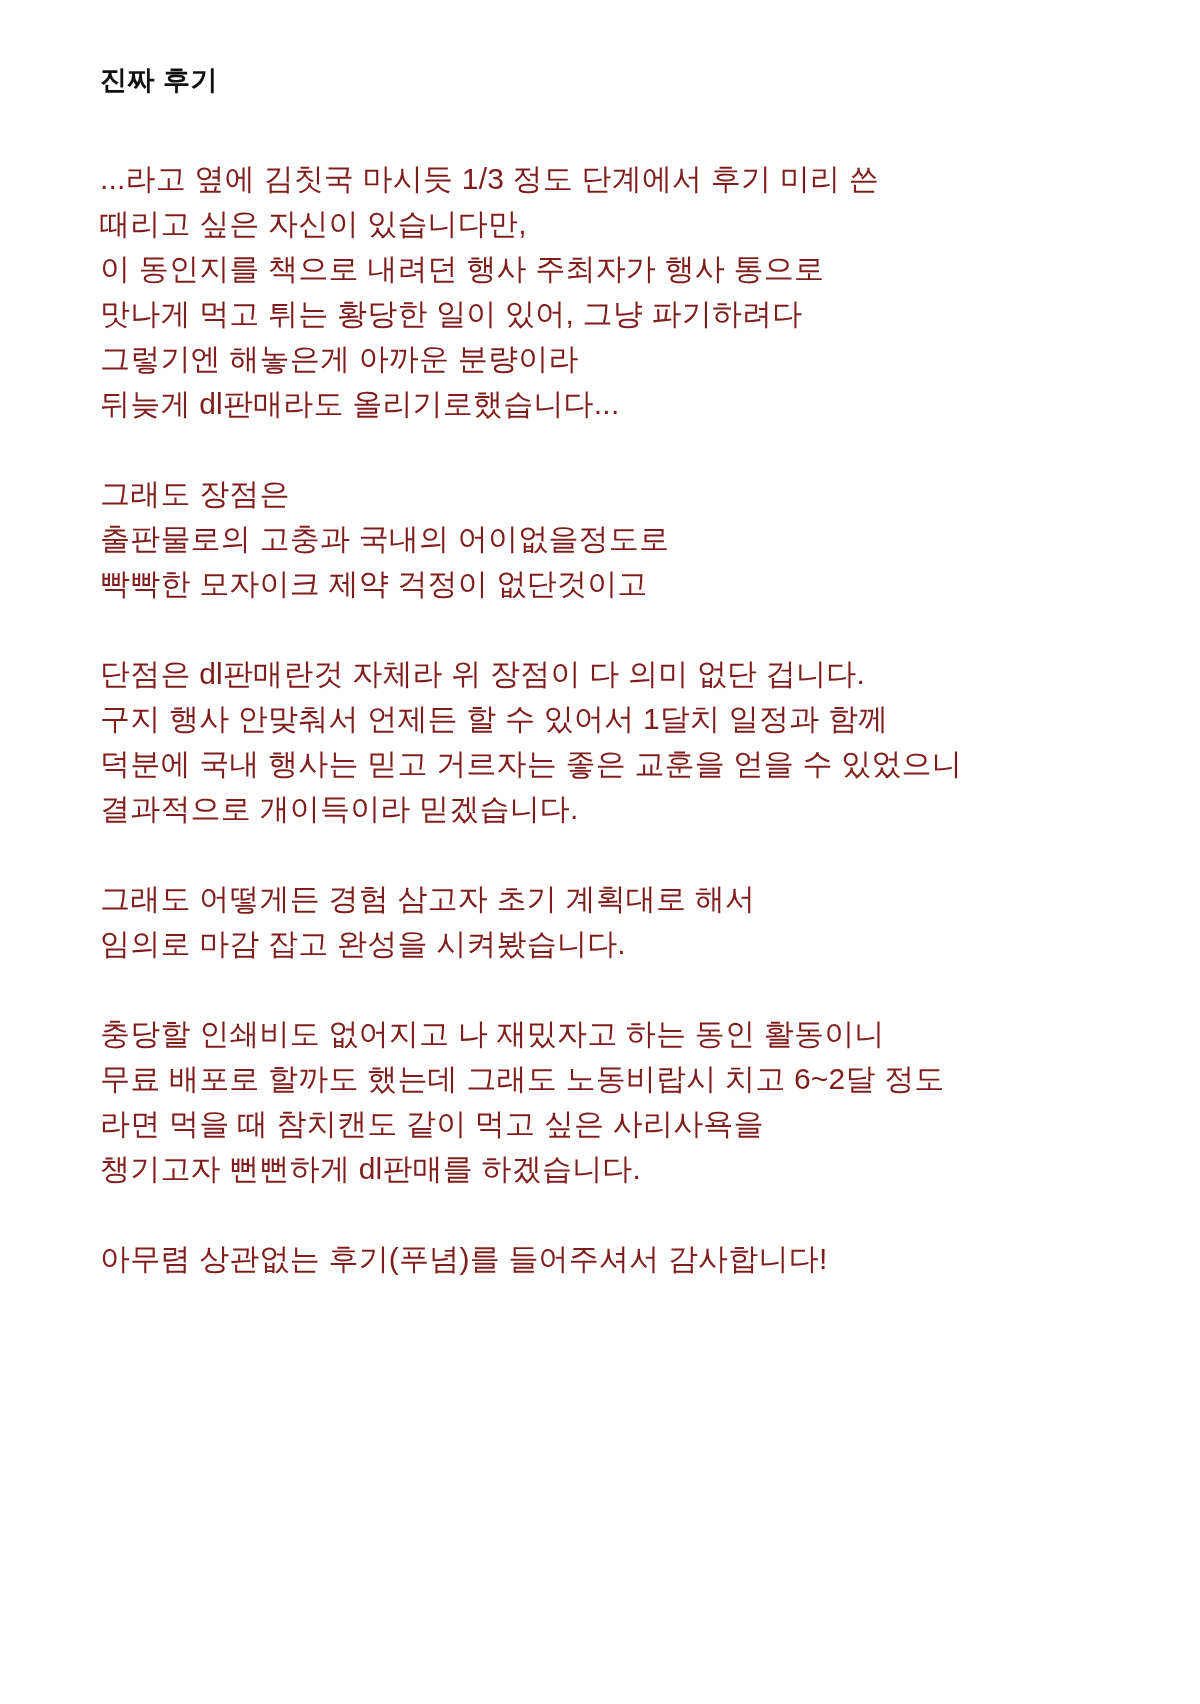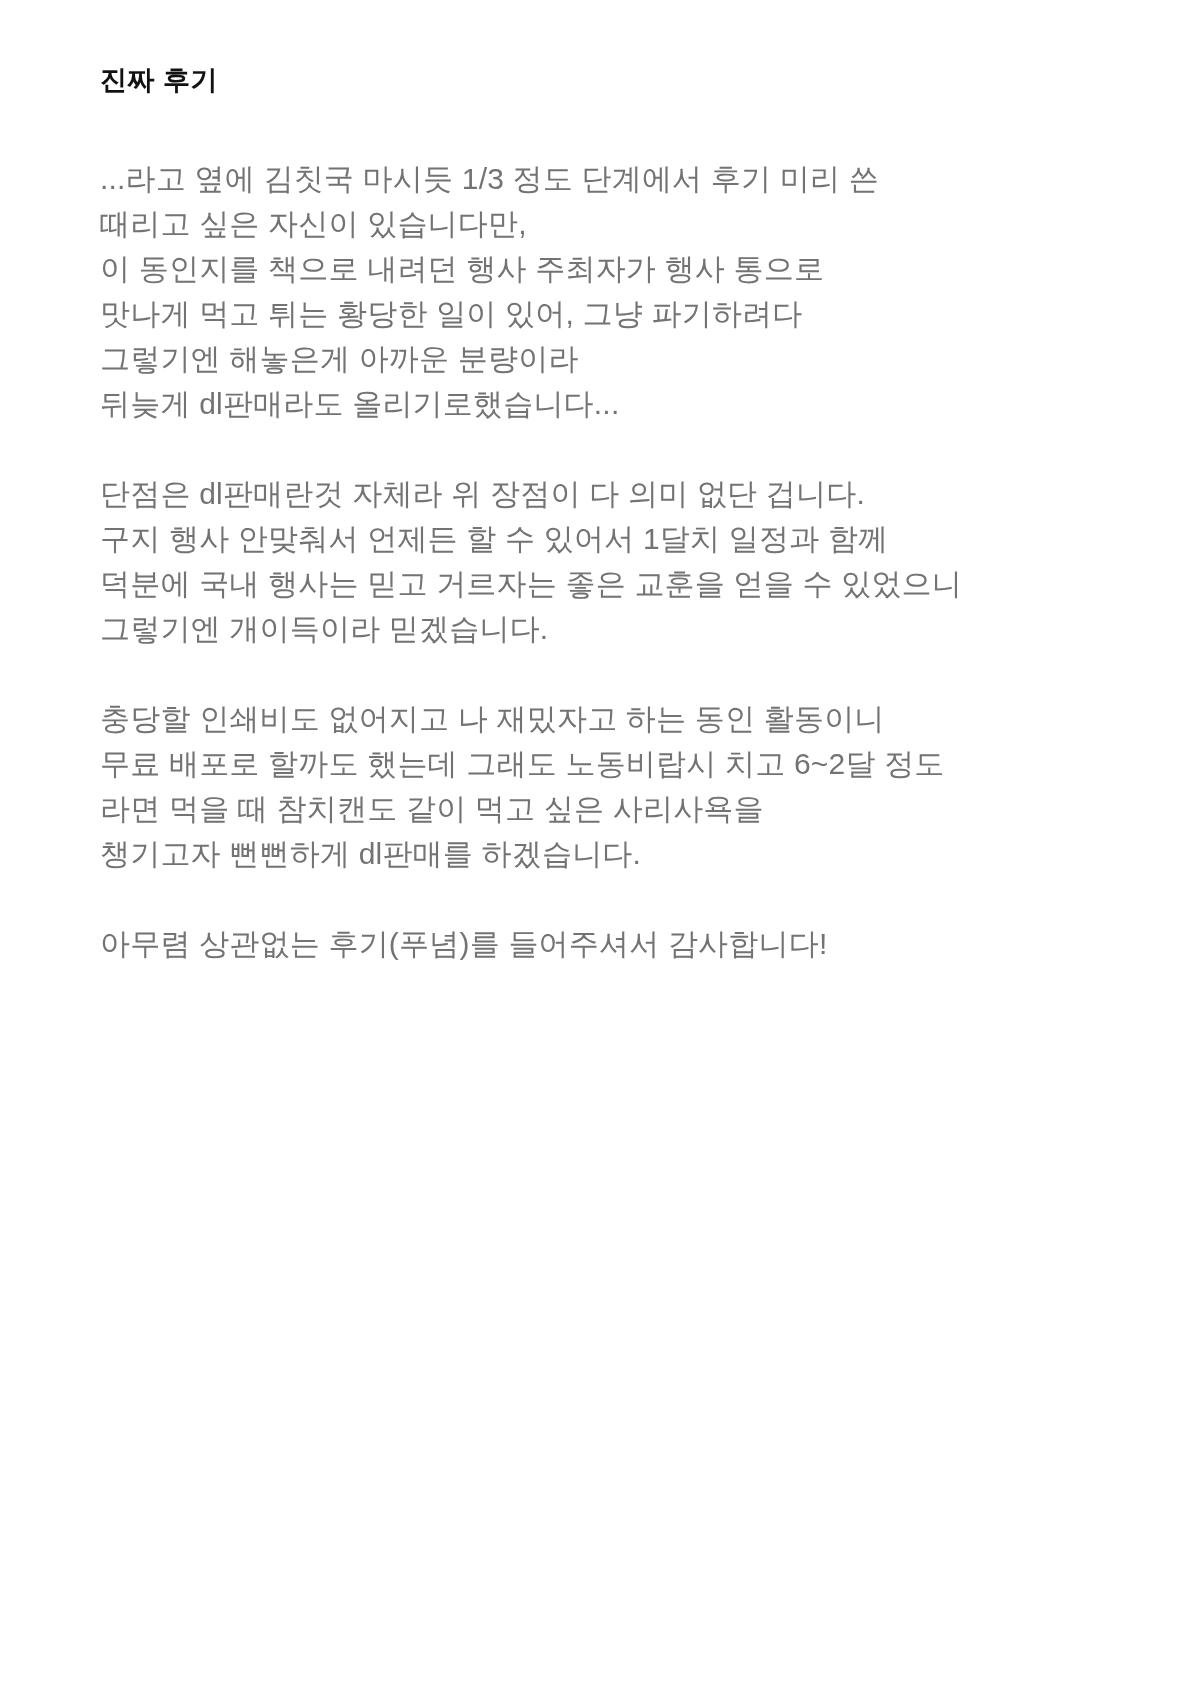--- a/index.html
+++ b/index.html
@@ -29,41 +29,46 @@
     font-weight: 700;
     letter-spacing: 0.5px;
     margin: 0 0 56px 0;
     color: #111111;
   }
   .para {
     font-size: 30px;
     line-height: 45px;
     letter-spacing: 0.2px;
     margin: 0 0 45px 0;
-    color: #737373;
+    color: #7f1d1d;
     white-space: pre-wrap;
     word-break: keep-all;
   }
   .para:last-child {
     margin-bottom: 4px;
   }
 </style>
 </head>
 <body>
 
 <div class="page">
   <h1 class="doc-title">진짜 후기</h1>
   <p class="para">...라고 옆에 김칫국 마시듯 1/3 정도 단계에서 후기 미리 쓴
 때리고 싶은 자신이 있습니다만,
 이 동인지를 책으로 내려던 행사 주최자가 행사 통으로
 맛나게 먹고 튀는 황당한 일이 있어, 그냥 파기하려다
 그렇기엔 해놓은게 아까운 분량이라
 뒤늦게 dl판매라도 올리기로했습니다...</p>
+  <p class="para">그래도 장점은
+출판물로의 고충과 국내의 어이없을정도로
+빡빡한 모자이크 제약 걱정이 없단것이고</p>
   <p class="para">단점은 dl판매란것 자체라 위 장점이 다 의미 없단 겁니다.
 구지 행사 안맞춰서 언제든 할 수 있어서 1달치 일정과 함께
 덕분에 국내 행사는 믿고 거르자는 좋은 교훈을 얻을 수 있었으니
-그렇기엔 개이득이라 믿겠습니다.</p>
+결과적으로 개이득이라 믿겠습니다.</p>
+  <p class="para">그래도 어떻게든 경험 삼고자 초기 계획대로 해서
+임의로 마감 잡고 완성을 시켜봤습니다.</p>
   <p class="para">충당할 인쇄비도 없어지고 나 재밌자고 하는 동인 활동이니
 무료 배포로 할까도 했는데 그래도 노동비랍시 치고 6~2달 정도
 라면 먹을 때 참치캔도 같이 먹고 싶은 사리사욕을
 챙기고자 뻔뻔하게 dl판매를 하겠습니다.</p>
   <p class="para">아무렴 상관없는 후기(푸념)를 들어주셔서 감사합니다!</p>
 </div>
 
 </body></html>

